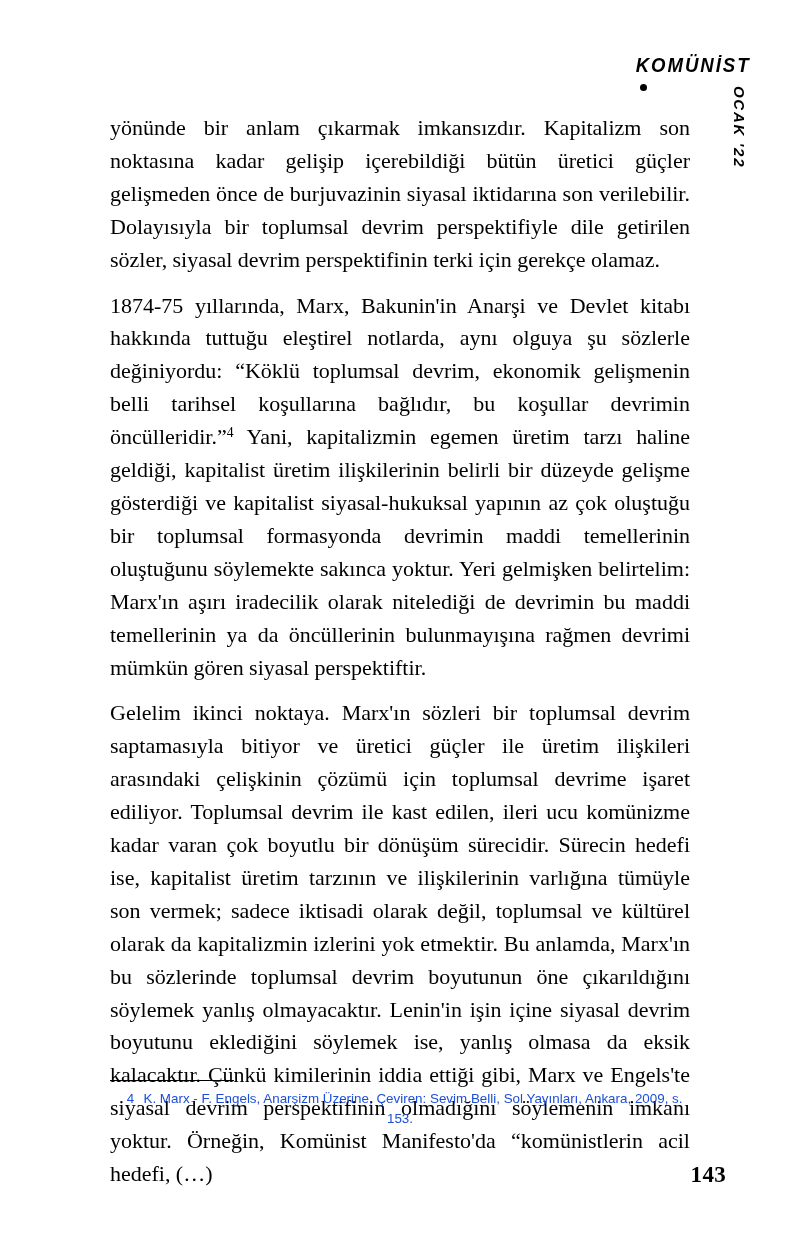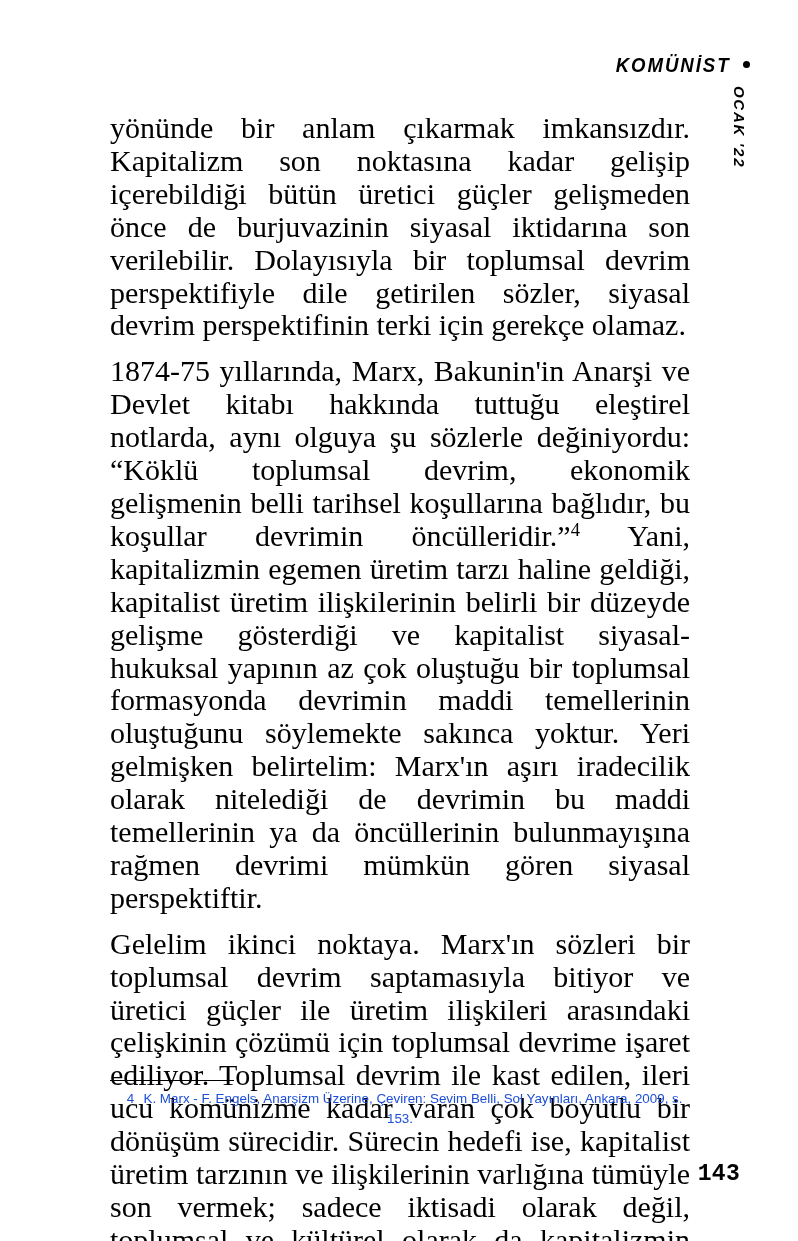--- a/index.html
+++ b/index.html
@@ -17,21 +17,21 @@
     font-family: "Liberation Serif", "DejaVu Serif", serif;
     color: #000000;
   }
 
   
   .runhead {
     position: absolute;
     top: 52px;
     right: 48px;
     display: flex;
-    flex-direction: row;
+    flex-direction: column;
     align-items: flex-start;
     height: 120px;
   }
 
   .runhead-title {
     font-family: "Liberation Sans", "DejaVu Sans", sans-serif;
     font-weight: bold;
     font-style: italic;
     font-size: 20px;
     letter-spacing: 2.1px;
@@ -77,21 +77,21 @@
 
   
   .column {
     position: absolute;
     left: 110px;
     top: 112px;
     width: 580px;
   }
 
   .para {
-    font-size: 30px;
+    font-size: 22px;
     line-height: 32.9px;
     text-align: justify;
     text-justify: inter-word;
     margin: 0 0 13px 0;
     hyphens: none;
     word-spacing: -0.1px;
   }
 
   .para:last-of-type {
     margin-bottom: 16px;
@@ -130,23 +130,23 @@
   }
 
   .footnote .fn-num {
     display: inline-block;
     width: 26px;
   }
 
   
   .folio {
     position: absolute;
-    right: 58px;
+    right: 72px;
     top: 1163px;
-    font-family: Liberation Mono, monospace;
+    font-family: Liberation Serif, serif;
     font-weight: bold;
     font-size: 23px;
     line-height: 1;
     letter-spacing: 0.3px;
   }
 </style>
 </head>
 <body>
 
 <div class="page">

